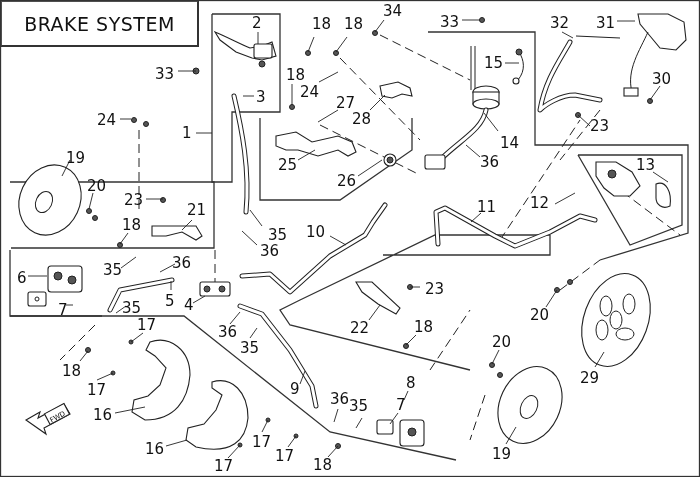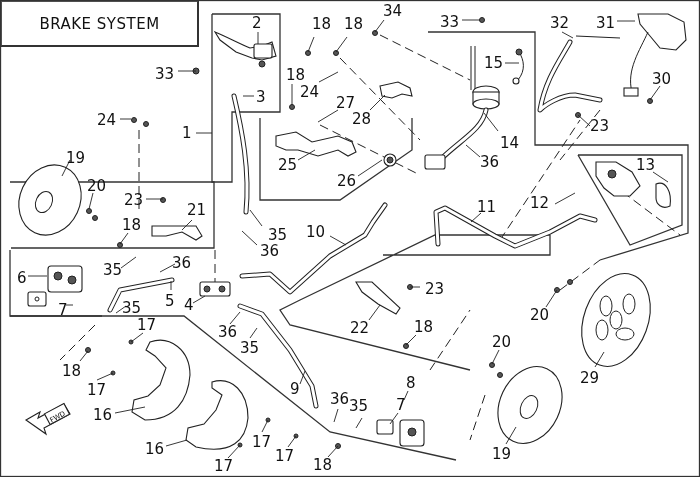--- a/index.html
+++ b/index.html
@@ -1,20 +1,20 @@
 <!DOCTYPE html>
 <html><head>
 <meta charset="utf-8">
 <style>
   html,body{margin:0;padding:0;background:#fff;}
   body{width:700px;height:477px;overflow:hidden;font-family:"DejaVu Sans",sans-serif;}
   #stage{position:relative;width:700px;height:477px;background:#fff;}
   #stage svg{position:absolute;left:0;top:0;}
   .title-box{position:absolute;left:0;top:0;width:199px;height:47px;border-right:2px solid #333;border-bottom:2px solid #333;border-top:2px solid #555;border-left:2px solid #555;box-sizing:border-box;display:flex;align-items:center;justify-content:center;}
-  .title-box span{font-family:"DejaVu Sans",sans-serif;font-size:15px;letter-spacing:0.5px;color:#111;font-weight:400;}
+  .title-box span{font-family:"DejaVu Sans",sans-serif;font-size:19px;letter-spacing:0.5px;color:#111;font-weight:400;}
   .callout{font-family:"DejaVu Sans",sans-serif;font-size:15px;fill:#111;}
   .part{fill:#fff;stroke:#222;stroke-width:1.1;}
   .part-dark{fill:#555;stroke:#222;stroke-width:1;}
   .thin{fill:none;stroke:#222;stroke-width:1;}
   .hose{fill:none;stroke:#222;stroke-width:5;stroke-linecap:round;stroke-linejoin:round;}
   .hose-in{fill:none;stroke:#fff;stroke-width:3;stroke-linecap:round;stroke-linejoin:round;}
   .dash{fill:none;stroke:#222;stroke-width:1;stroke-dasharray:9 5;}
   .frame{fill:none;stroke:#333;stroke-width:1.3;}
   .leader{fill:none;stroke:#222;stroke-width:0.9;}
 </style>

